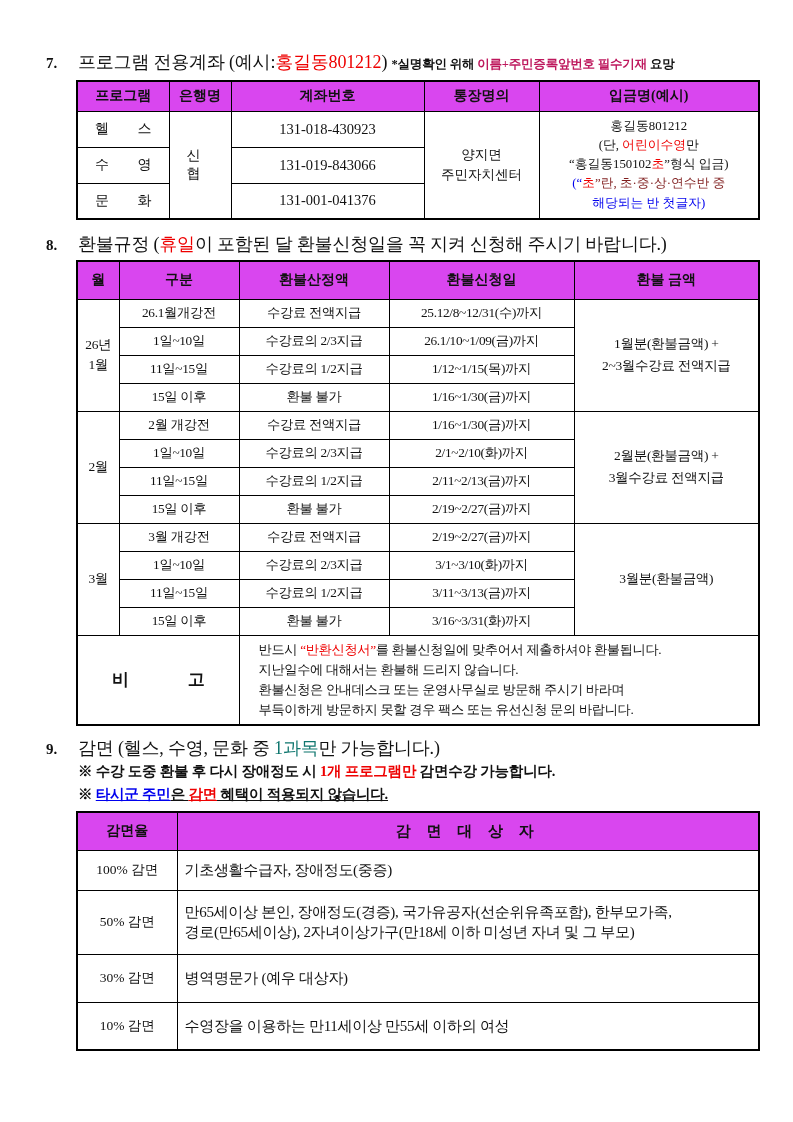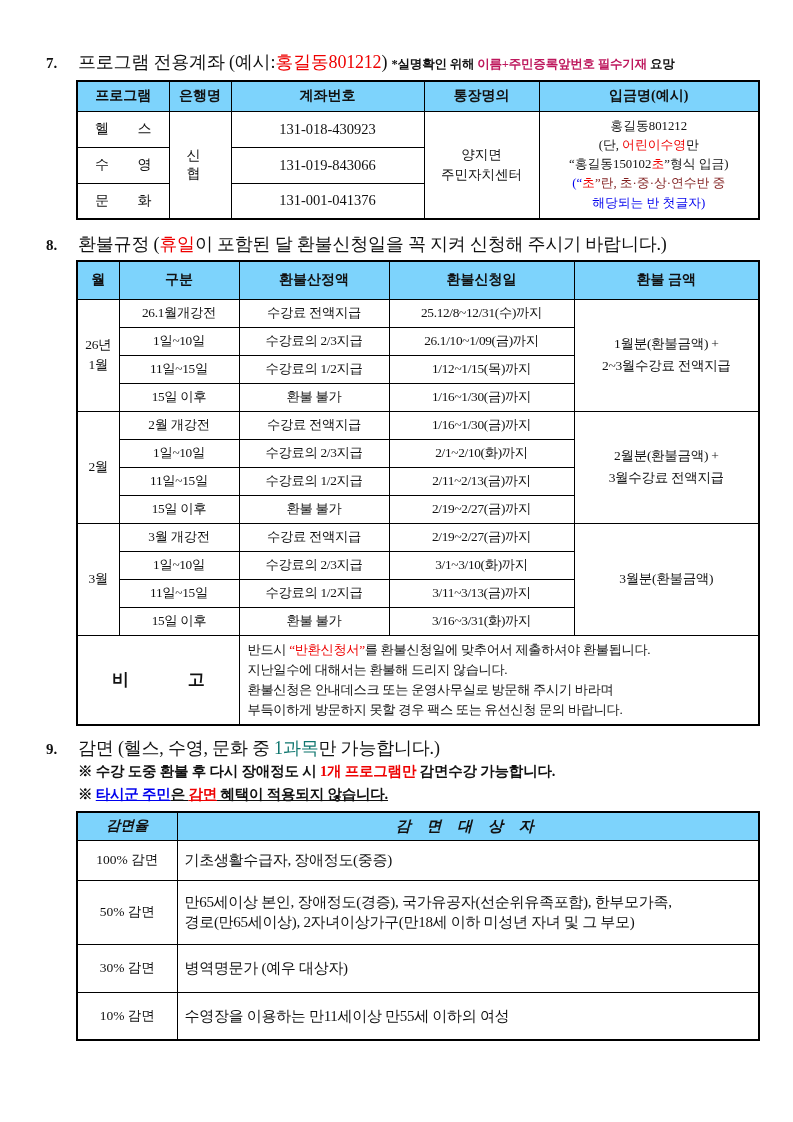--- a/index.html
+++ b/index.html
@@ -20,46 +20,46 @@
   .bullet{font-weight:bold;font-size:14.5px;line-height:23px;letter-spacing:-0.2px;}
 
   table.tbl{
     border-collapse:collapse;table-layout:fixed;margin-left:30px;
     border:2px solid #000;
   }
   .tbl th,.tbl td{
     border:1px solid #000;text-align:center;vertical-align:middle;
     font-size:13.5px;padding:1px 4px;box-sizing:border-box;overflow:hidden;
   }
-  .tbl th{background:#7dd3fc;font-weight:bold;font-size:14px;}
+  .tbl th{background:#d946ef;font-weight:bold;font-size:14px;}
   .pre{white-space:pre-line;}
   .dist{text-align:justify;text-align-last:justify;padding:0 13px;font-size:14px;}
   .dist-big{text-align:justify;text-align-last:justify;padding:0 30px;font-size:17px;font-weight:bold;}
 
   
   .t1 thead tr{height:30px;}
   .t1 tbody tr{height:36px;}
   .t1 td.acct{font-size:14.5px;}
   .t1 td.deposit{font-size:12.8px;line-height:1.5;padding:2px 2px;}
   .t1 td.holder{font-size:13.5px;line-height:1.5;}
 
   
   .t2{margin-top:4px;}
   .t2 thead tr{height:38px;}
   .t2 tr.r28{height:28px;}
   .t2 td{font-size:13.3px;letter-spacing:-0.3px;}
   .t2 td.month{font-size:13.5px;line-height:1.5;}
   .t2 td.amount{font-size:13.5px;line-height:1.6;}
   .t2 tr.note-row{height:90px;}
-  .t2 td.note-cell{text-align:left;padding:4px 6px 4px 8px;}
+  .t2 td.note-cell{text-align:left;padding:4px 6px 4px 19px;}
   .t2 td.note-cell div{font-size:13.2px;line-height:20px;letter-spacing:-0.3px;}
 
   
   .t3{margin-top:5px;}
-  .t3 thead tr{height:28px;font-style:italic;}
+  .t3 thead tr{height:38px;}
   .t3 th.wide{letter-spacing:6px;font-size:15px;}
   .t3 td.rate{font-size:13.5px;}
   .t3 td.target{text-align:left;padding-left:7px;font-size:15px;line-height:20px;letter-spacing:-0.3px;font-family:Liberation Serif, serif;}
   .t3 tr.h38{height:40px;}
   .t3 tr.h62{height:64px;}
   .t3 tr.h46{height:48px;}
 
   .gap6{height:6px;}
   .gap10{height:10px;}
   .gap12{height:12px;}

